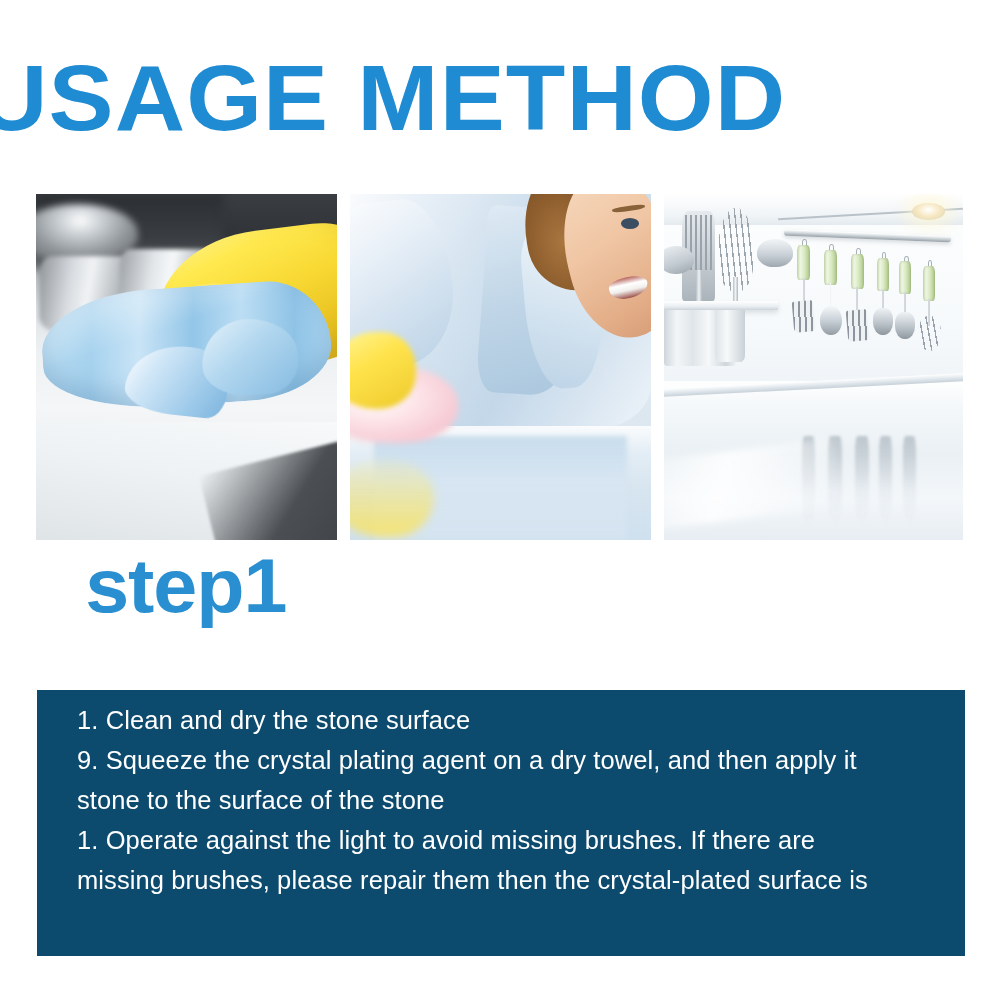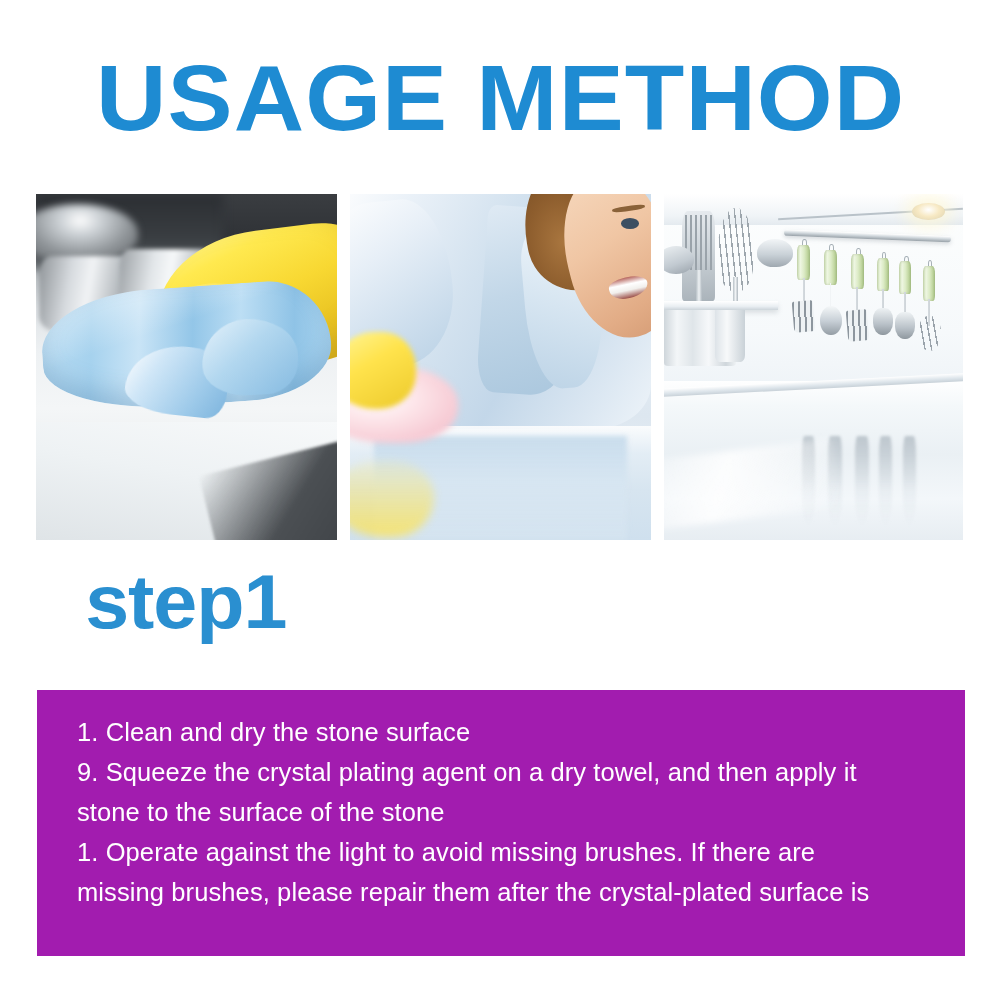--- a/index.html
+++ b/index.html
@@ -22,21 +22,21 @@
 
   
   #title-bar {
     position: absolute;
     left: 0;
     top: 46px;
     width: 1001px;
     height: 104px;
     display: flex;
     align-items: center;
-    justify-content: center;
+    justify-content: flex-start;
   }
   #title-text {
     font-family: "Liberation Sans Narrow", "Liberation Sans", sans-serif;
     font-weight: bold;
     font-size: 92px;
     line-height: 1;
     letter-spacing: 1px;
     color: #1e8bd2;
     transform: scaleX(1.06);
     transform-origin: center center;
@@ -381,21 +381,21 @@
     width: 929px;
     height: 92px;
     display: flex;
     gap: 13px;
   }
   .step-cell {
     width: 301px;
     height: 92px;
     flex: 0 0 auto;
     display: flex;
-    align-items: flex-end;
+    align-items: flex-start;
     justify-content: center;
   }
   .step-cell:last-child { width: 299px; }
   .step-label {
     font-family: "Liberation Sans Narrow", "Liberation Sans", sans-serif;
     font-weight: bold;
     font-size: 76px;
     line-height: 1;
     letter-spacing: -1px;
     color: #2a8fd0;
@@ -403,23 +403,23 @@
     white-space: nowrap;
   }
 
   
   #instructions-box {
     position: absolute;
     left: 37px;
     top: 690px;
     width: 928px;
     height: 266px;
-    background: #a21caf;
+    background: #0c4a6e;
     box-sizing: border-box;
-    padding: 22px 40px 0 40px;
+    padding: 10px 40px 0 40px;
   }
   .instr-line {
     color: #ffffff;
     font-family: "Liberation Sans Narrow", "Liberation Sans", sans-serif;
     font-size: 25.5px;
     line-height: 40px;
     letter-spacing: .1px;
     font-weight: normal;
   }
 </style>
@@ -539,16 +539,16 @@
     <div class="step-cell">
       <div class="step-label">step1</div>
     </div>
   </div>
 
   <div id="instructions-box">
     <div class="instr-line">1. Clean and dry the stone surface</div>
     <div class="instr-line">9. Squeeze the crystal plating agent on a dry towel, and then apply it</div>
     <div class="instr-line">stone to the surface of the stone</div>
     <div class="instr-line">1. Operate against the light to avoid missing brushes. If there are</div>
-    <div class="instr-line">missing brushes, please repair them after the crystal-plated surface is</div>
+    <div class="instr-line">missing brushes, please repair them then the crystal-plated surface is</div>
   </div>
 
 </div>
 
 </body></html>

